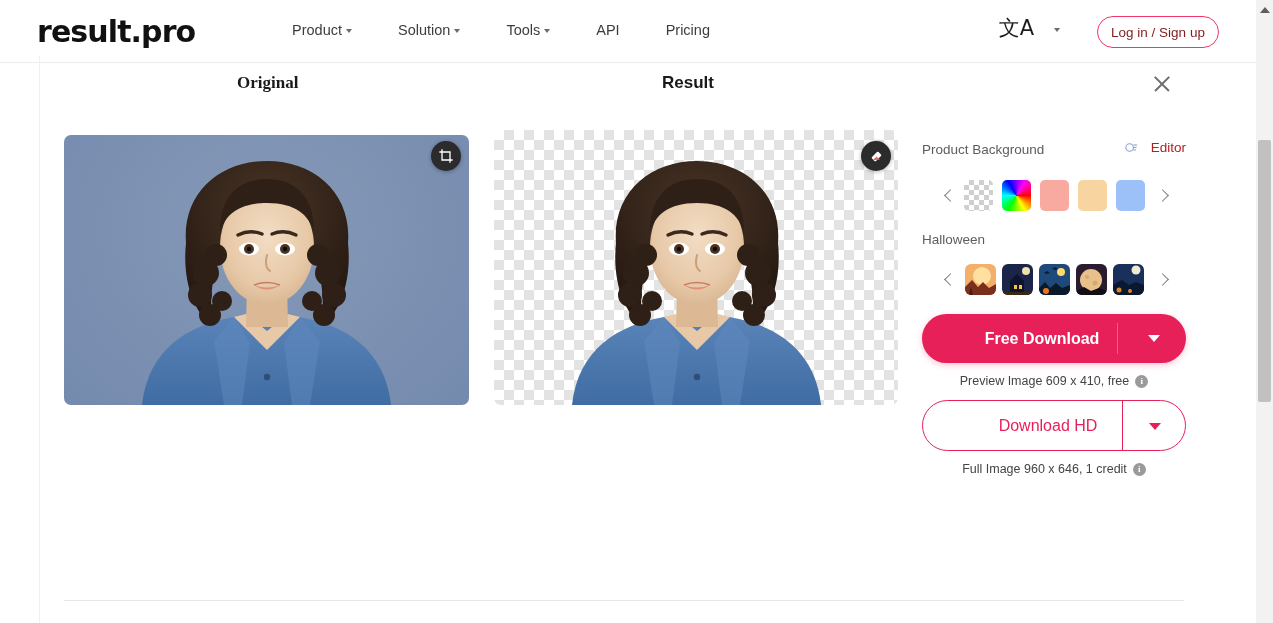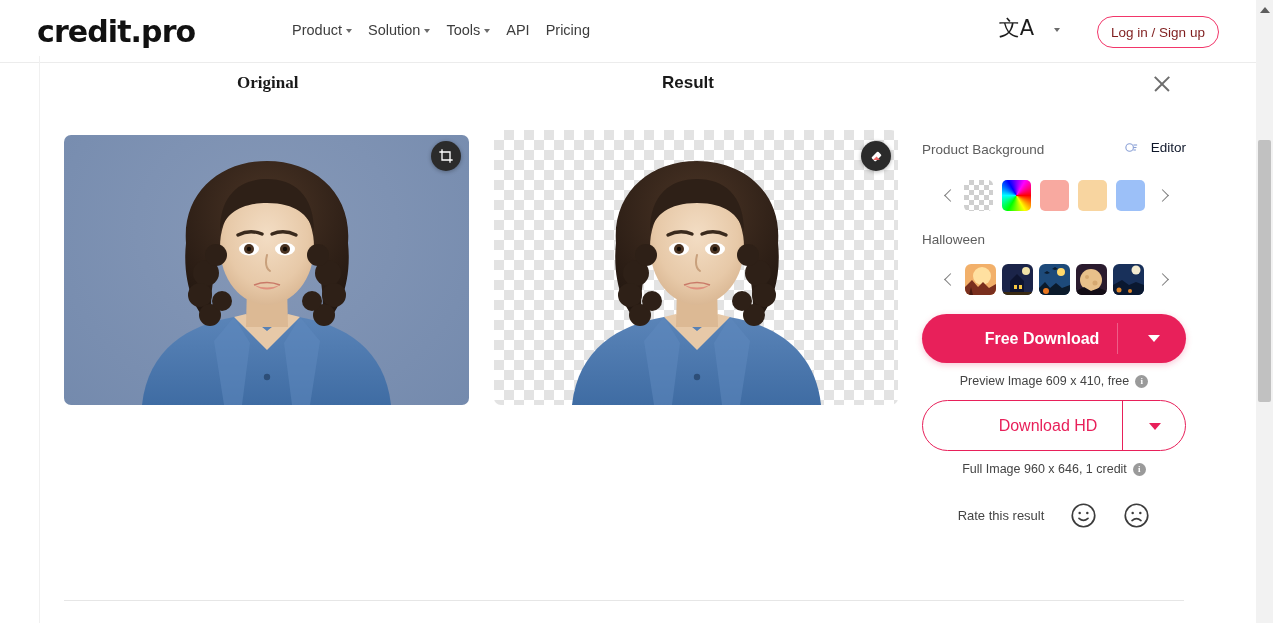--- a/index.html
+++ b/index.html
@@ -15,21 +15,21 @@
   .header{
     position:absolute;left:0;top:0;width:1256px;height:63px;
     background:#fff;border-bottom:1px solid #ececec;
     box-sizing:border-box;
   }
   .logo{
     position:absolute;left:37px;top:14px;
     font-size:30px;font-weight:bold;color:#111;letter-spacing:-0.9px;
     font-family:"DejaVu Sans", sans-serif;
   }
-  .nav{position:absolute;left:292px;top:22px;display:flex;gap:16px;align-items:center;}
+  .nav{position:absolute;left:292px;top:22px;display:flex;gap:46px;align-items:center;}
   .nav-item{
     display:flex;align-items:center;gap:4px;
     font-size:14.5px;color:#3d3d3d;cursor:pointer;white-space:nowrap;
   }
   .caret-sm{
     width:0;height:0;border-left:3.5px solid transparent;border-right:3.5px solid transparent;
     border-top:4px solid #6b6b6b;margin-top:2px;
   }
   .lang{
     position:absolute;right:196px;top:18px;display:flex;align-items:center;gap:20px;cursor:pointer;
@@ -86,21 +86,21 @@
   #crop-btn{left:431px;top:141px;}
   #eraser-btn{left:861px;top:141px;}
 
   
   .side{position:absolute;left:922px;top:140px;width:264px;}
 
   .row-head{position:relative;height:22px;margin-bottom:10px;}
   .side-label{font-size:13.5px;color:#5d5d5d;}
   .editor-link{
     position:absolute;right:0;top:0;display:flex;align-items:center;gap:12px;cursor:pointer;
-    font-size:13.5px;color:#0f172a;
+    font-size:13.5px;color:#b91c1c;
   }
 
   .carousel{position:relative;height:46px;display:flex;align-items:center;justify-content:center;}
   .arrow{
     position:absolute;width:20px;height:20px;cursor:pointer;
     display:flex;align-items:center;justify-content:center;
   }
   .arrow.left{left:18px;}
   .arrow.right{right:14px;}
   .chev{width:8px;height:8px;border-top:1.6px solid #7b7b7b;border-right:1.6px solid #7b7b7b;}
@@ -170,21 +170,21 @@
   .sb-up{position:absolute;left:4px;top:7px;width:0;height:0;
     border-left:5px solid transparent;border-right:5px solid transparent;border-bottom:6px solid #5e5e5e;}
   .sb-thumb{position:absolute;left:2px;top:140px;width:13px;height:262px;background:#c1c1c1;border-radius:2px;cursor:pointer;}
 </style>
 </head>
 <body>
 
 <div class="page">
 
   <div class="header">
-    <div class="logo">credit.pro</div>
+    <div class="logo">result.pro</div>
 
     <div class="nav">
       <div class="nav-item">
         <span>Product</span>
         <span class="caret-sm"></span>
       </div>
       <div class="nav-item">
         <span>Solution</span>
         <span class="caret-sm"></span>
       </div>
@@ -456,35 +456,20 @@
     <div class="btn-outline">
       <span class="lbl">Download HD</span>
       <span class="outline-sep"></span>
       <span class="caret-pink"></span>
     </div>
     <div class="cap">
       <span>Full Image 960 x 646, 1 credit</span>
       <span class="info-i">i</span>
     </div>
 
-    <div class="rate-row">
-      <span class="rate-lbl">Rate this result</span>
-      <svg class="face" viewBox="0 0 24 24" fill="none" stroke="#3c3c3c" stroke-width="1.5">
-        <circle cx="12" cy="12" r="10"></circle>
-        <circle cx="8.6" cy="9.8" r="1.1" fill="#3c3c3c" stroke="none"></circle>
-        <circle cx="15.4" cy="9.8" r="1.1" fill="#3c3c3c" stroke="none"></circle>
-        <path d="M8 14.5 q4 3.5 8 0" stroke-linecap="round"></path>
-      </svg>
-      <svg class="face" viewBox="0 0 24 24" fill="none" stroke="#3c3c3c" stroke-width="1.5">
-        <circle cx="12" cy="12" r="10"></circle>
-        <circle cx="8.6" cy="9.8" r="1.1" fill="#3c3c3c" stroke="none"></circle>
-        <circle cx="15.4" cy="9.8" r="1.1" fill="#3c3c3c" stroke="none"></circle>
-        <path d="M8 16.5 q4 -3.5 8 0" stroke-linecap="round"></path>
-      </svg>
-    </div>
   </div>
 
   <div class="bottom-divider"></div>
 
   <div class="scrollbar">
     <span class="sb-up"></span>
     <div class="sb-thumb"></div>
   </div>
 
 </div>

